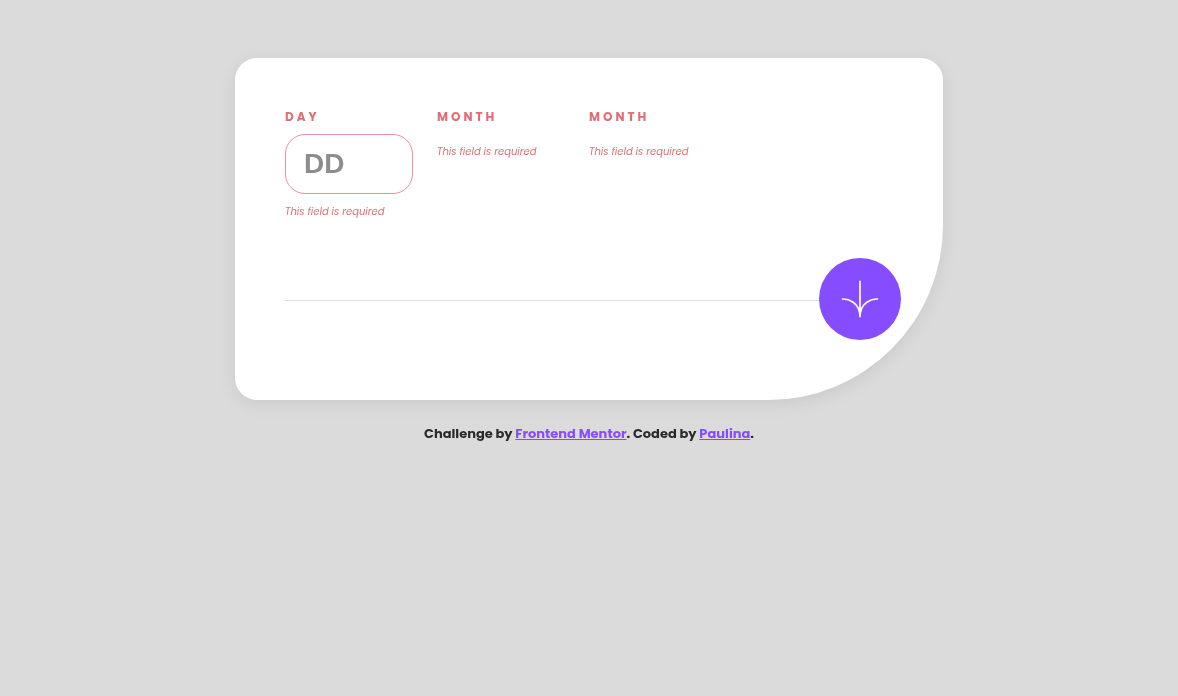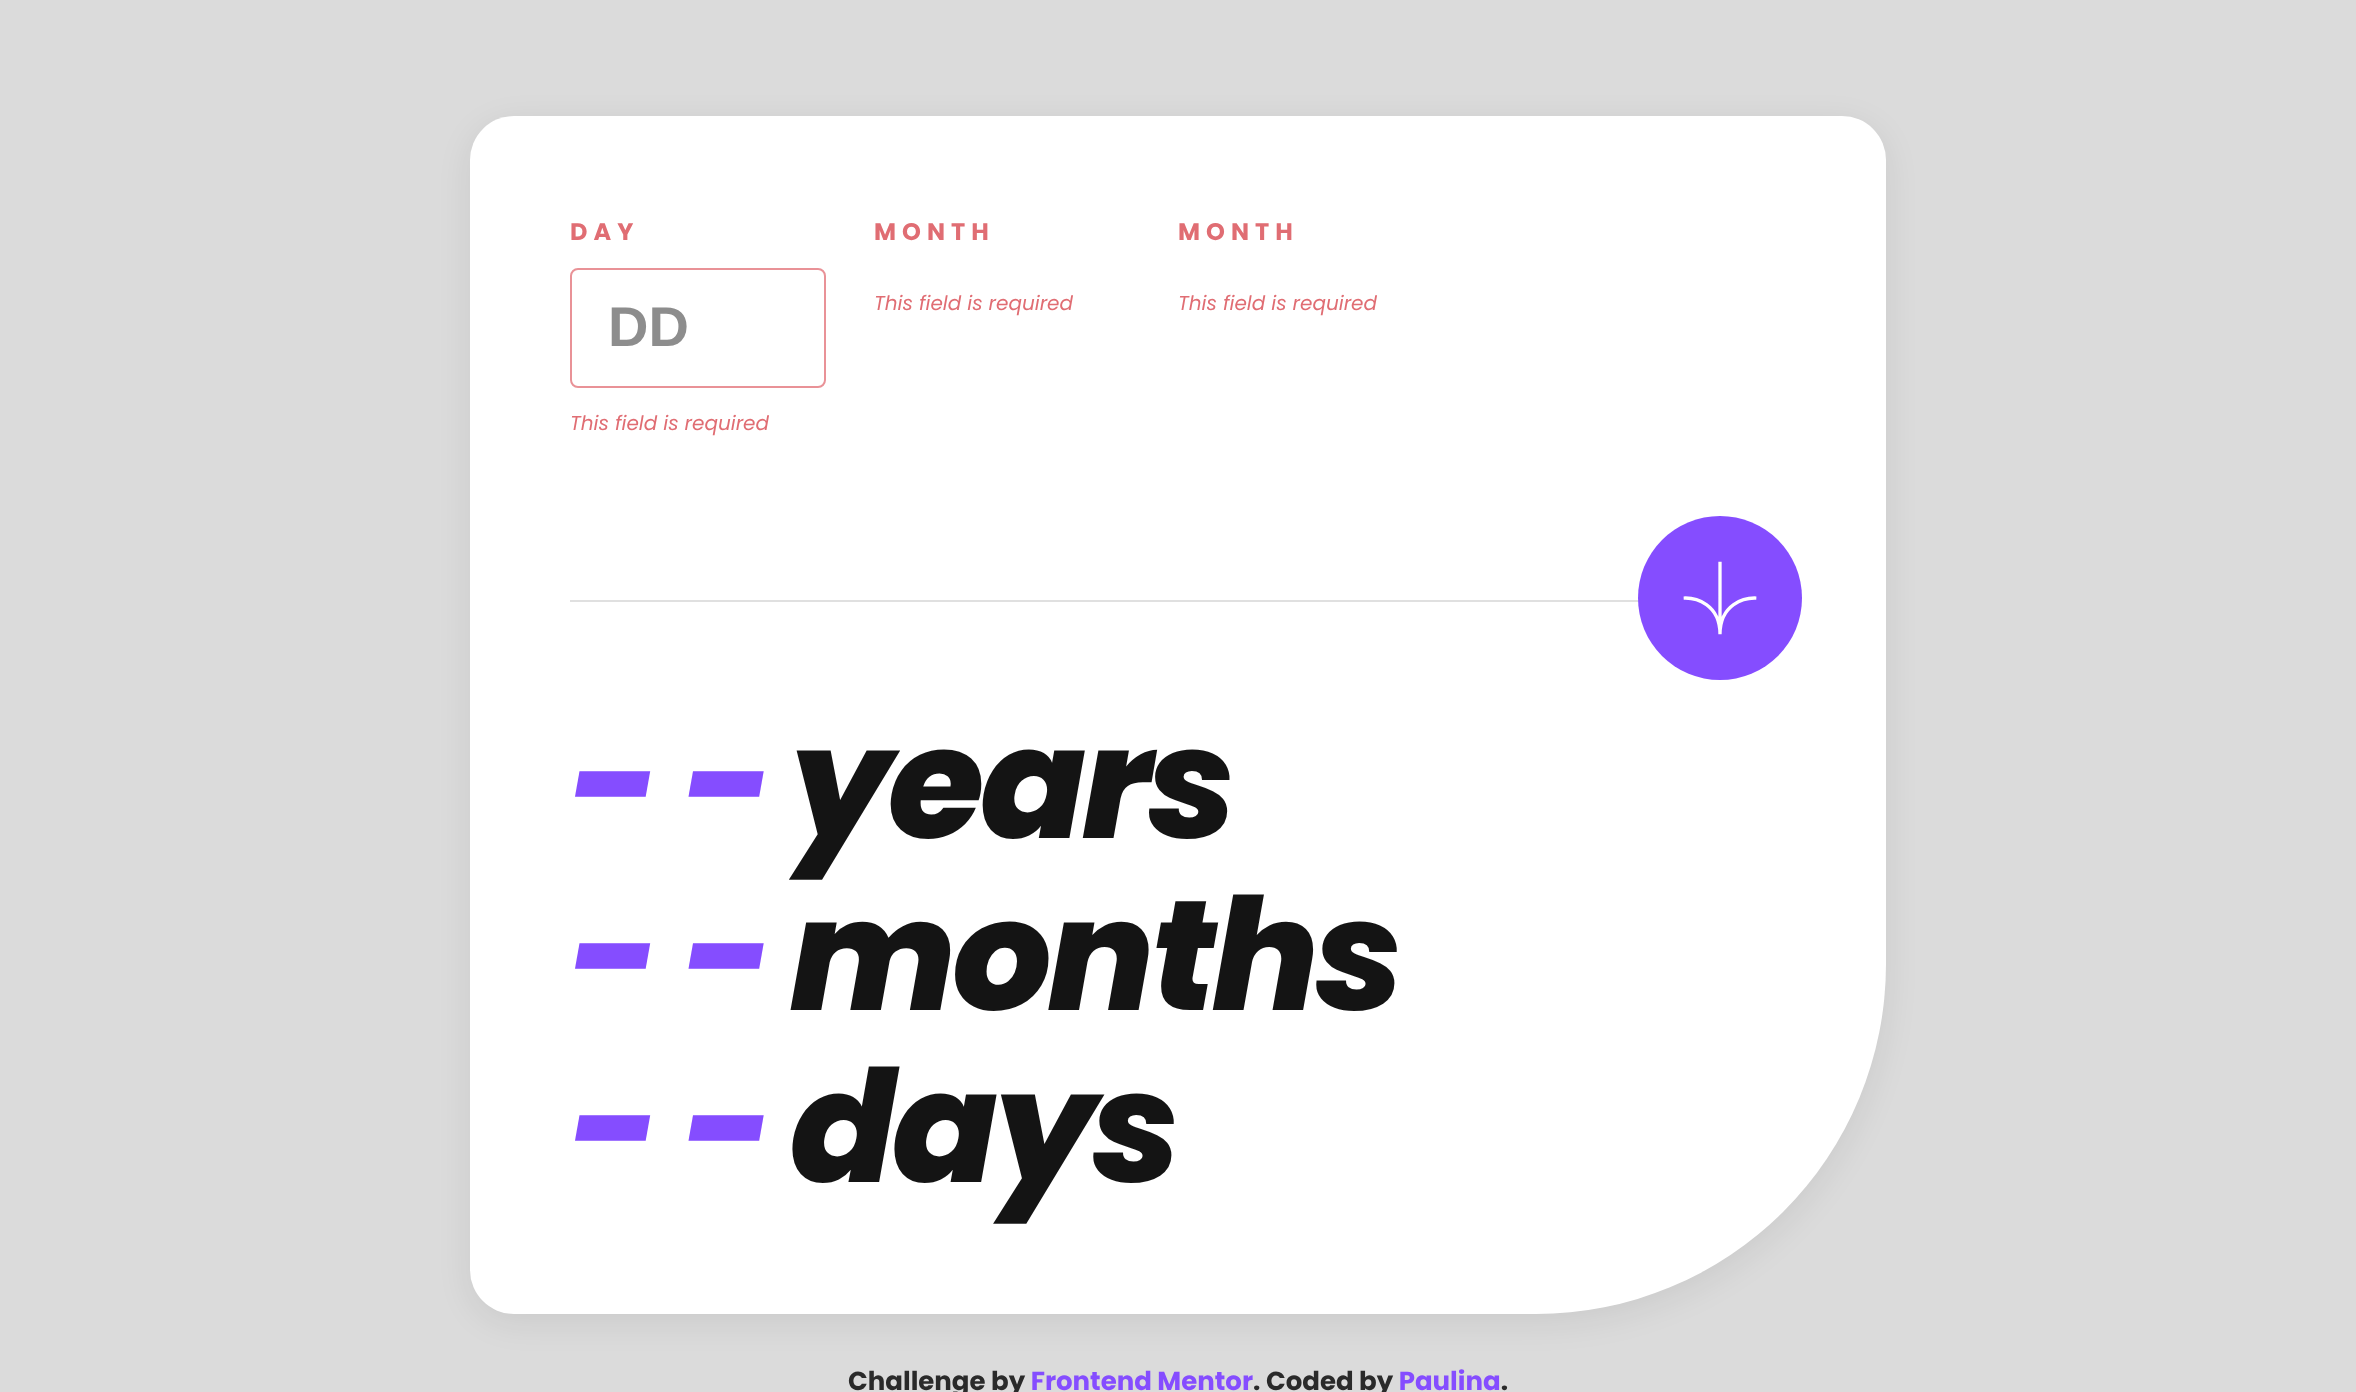--- a/index.html
+++ b/index.html
@@ -32,21 +32,21 @@
       font-size: 12px;
       font-weight: 700;
       letter-spacing: 3px;
       color: #e06d73;
       margin-bottom: 8px;
     }
     .field input {
       width: 100%;
       height: 60px;
       border: 1px solid #e99297;
-      border-radius: 4px;
+      border-radius: 20px;
       font-size: 28px;
       font-weight: 800;
       color: #141414;
       padding: 0 18px;
       outline: none;
     }
     .field input::placeholder {
       color: #8d8d8d;
       font-weight: 800;
     }
@@ -138,28 +138,17 @@
 
   <div class="divider-row">
     <div class="divider-line"></div>
     <button class="submit-btn">
       <svg viewBox="0 0 46 44" fill="none" stroke="#ffffff" stroke-width="2">
         <path d="M1 22.019C8.333 21.686 23 25.616 23 44M23 44V0M45 22.019C37.667 21.686 23 25.616 23 44"></path>
       </svg>
     </button>
   </div>
 
-  <div class="results">
-    <div class="result-line">
-      <span class="value">- -</span><span>years</span>
-    </div>
-    <div class="result-line">
-      <span class="value">- -</span><span>months</span>
-    </div>
-    <div class="result-line">
-      <span class="value">- -</span><span>days</span>
-    </div>
-  </div>
 </div>
 
 <div class="attribution">
   <span>Challenge by </span><a href="#">Frontend Mentor</a><span>. Coded by </span><a href="#">Paulina</a><span>.</span>
 </div>
 
 </body></html>

